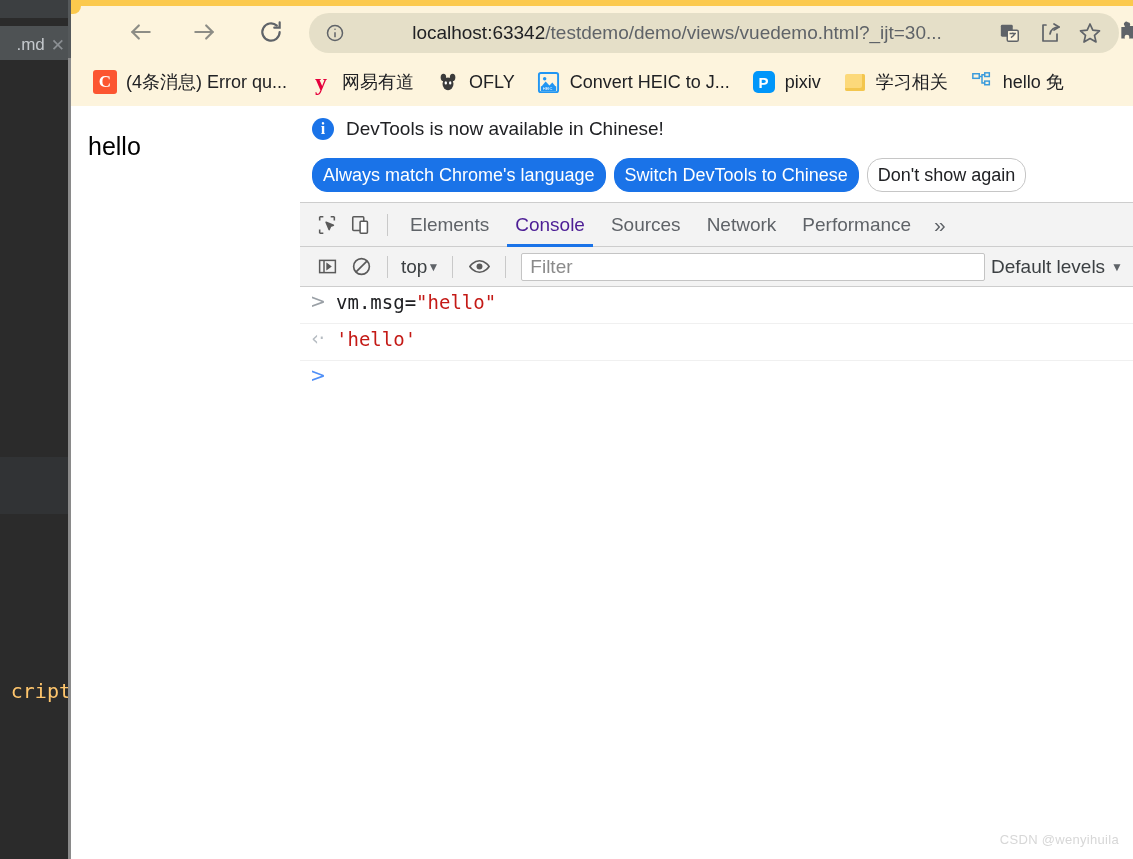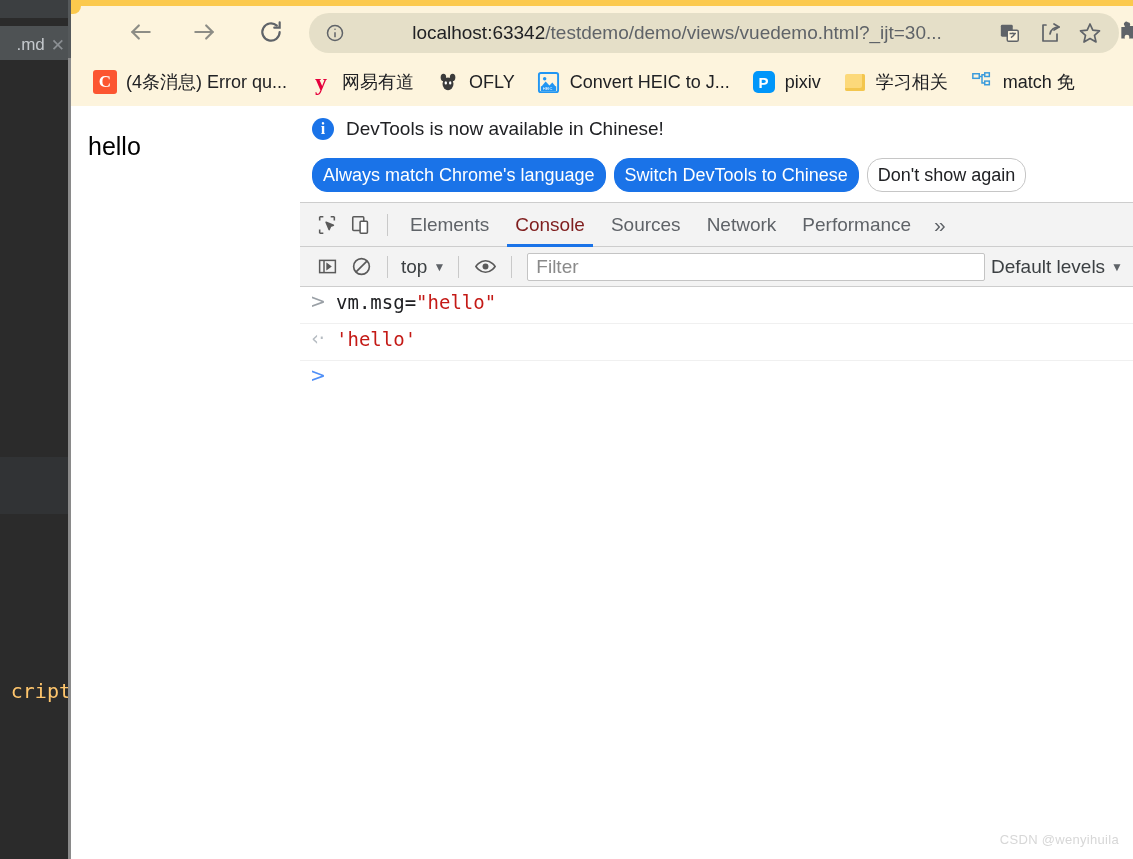--- a/index.html
+++ b/index.html
@@ -217,39 +217,39 @@
   .dt-sep {
     width: 1px; height: 22px; background: #c9c9c9; margin: 0 9px;
   }
   .dt-tab {
     height: 44px; padding: 0 13px;
     display: flex; align-items: center;
     font-size: 19px; color: #5f6368;
     box-sizing: border-box;
     position: relative;
   }
-  .dt-tab.active { color: #7f1d1d; }
+  .dt-tab.active { color: #4c1d95; }
   .dt-tab.active::after {
     content: ""; position: absolute; left: 5px; right: 5px; bottom: 0;
     height: 3px; background: #1a73e8;
   }
   .dt-more {
     font-size: 21px; color: #5f6368; padding: 0 10px;
     display: flex; align-items: center; height: 44px;
   }
 
   .dt-console-toolbar {
     position: relative; height: 40px;
     background: #f3f3f3;
     border-bottom: 1px solid #cdcdcd;
     display: flex; align-items: center;
     padding-left: 10px; box-sizing: border-box;
   }
   .dt-ctx {
-    display: flex; align-items: center; gap: 6px;
+    display: flex; align-items: center; 
     font-size: 19px; color: #3c4043;
     padding: 0 4px;
   }
   .dt-caret { font-size: 12px; color: #5f6368; }
   .dt-filter {
     flex: 1 1 auto; height: 28px;
     background: #ffffff;
     border: 1px solid #c4c4c4;
     border-radius: 2px;
     margin: 0 6px;
@@ -447,21 +447,21 @@
       </div>
       <div class="bm">
         <span class="bm-ico">
           <svg width="22" height="22" viewBox="0 0 24 24" fill="none" stroke="#3a9bdc" stroke-width="1.6">
             <rect x="2" y="3" width="7" height="5"></rect>
               <rect x="15" y="2" width="5" height="4"></rect>
               <rect x="15" y="11" width="5" height="4"></rect>
             <path d="M9 6h3v-2h3M12 6v7h3"></path>
           </svg>
         </span>
-        <span>match 免</span>
+        <span>hello 免</span>
       </div>
     </div>
   </div>
 
   <div class="page">
     <div class="page-hello">hello</div>
   </div>
 
   <div class="devtools">
 

